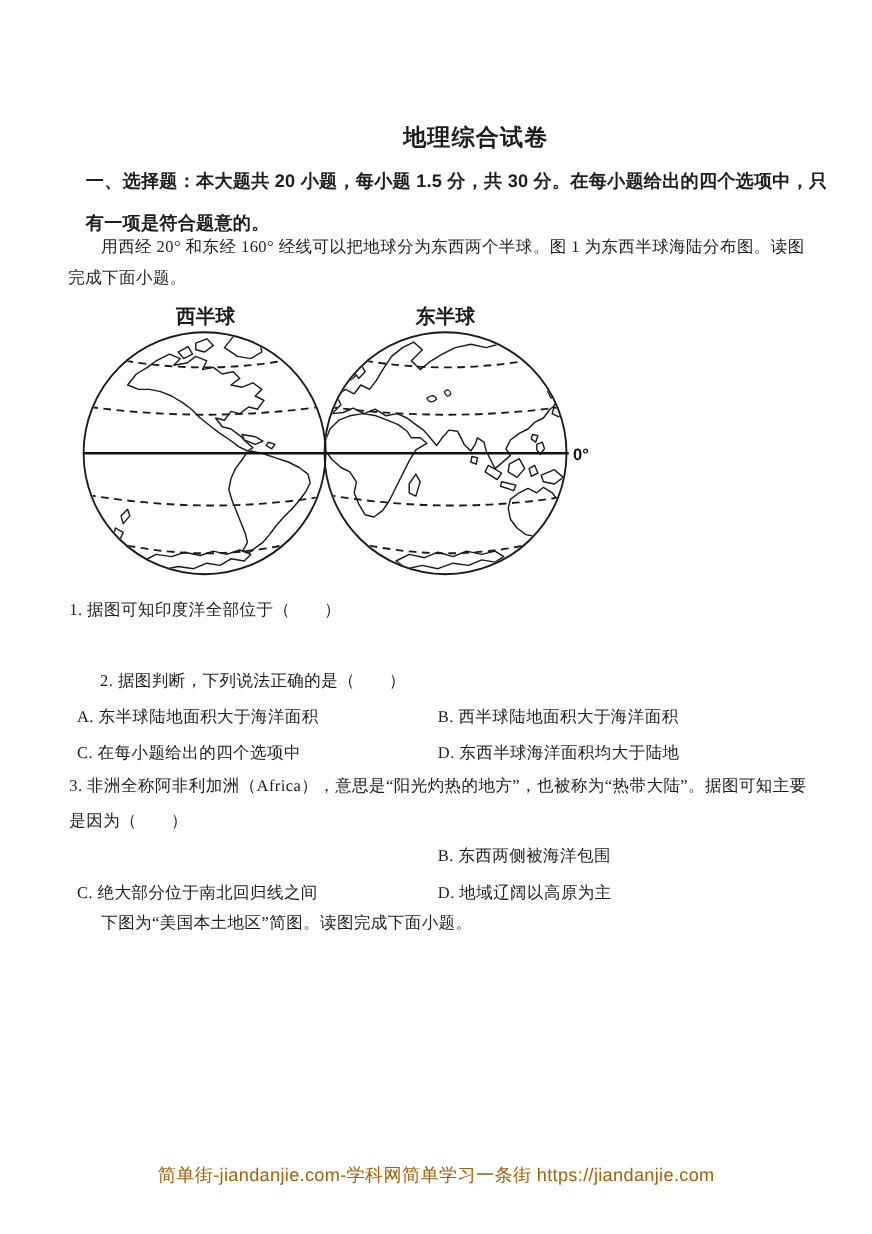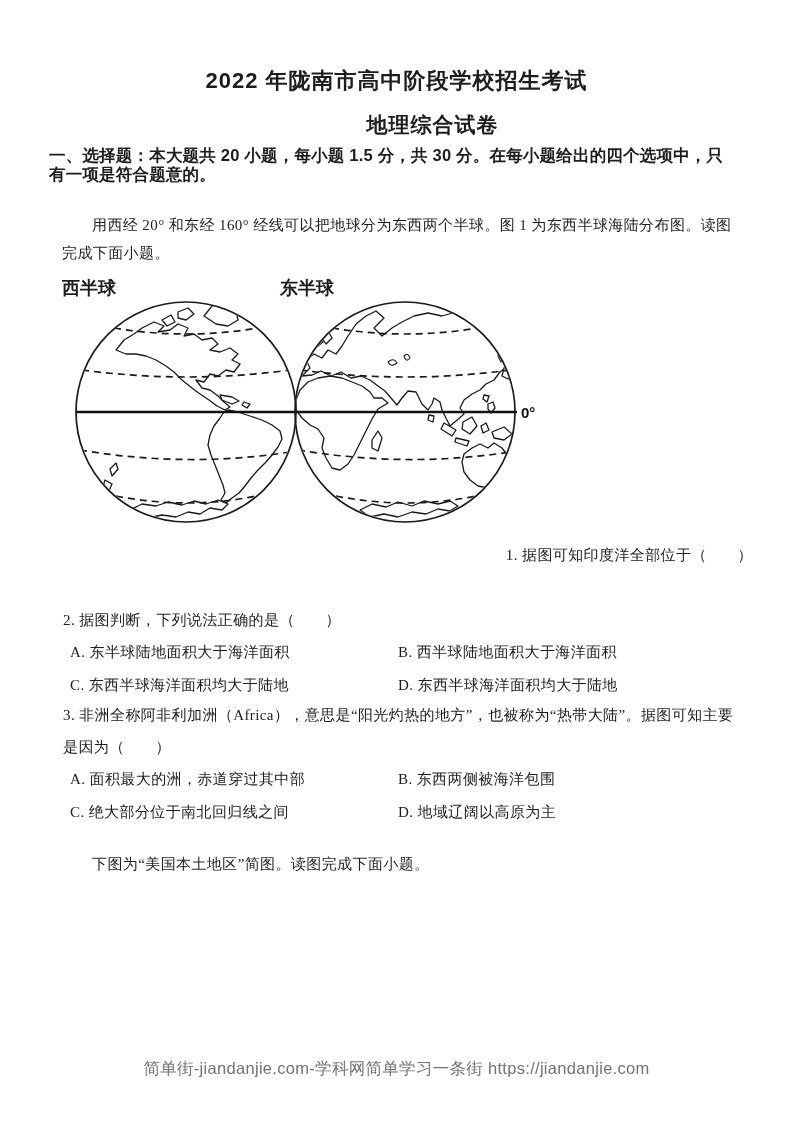--- a/index.html
+++ b/index.html
@@ -19,64 +19,63 @@
     font-family:"Liberation Sans","DejaVu Sans",sans-serif;
     font-weight:bold;font-size:22px;letter-spacing:1px;
   }
   .doc-subtitle{
     left:0;top:111px;width:793px;
     text-align:center;
     font-family:"Liberation Sans","DejaVu Sans",sans-serif;
     font-weight:bold;font-size:21px;letter-spacing:1px;padding-left:36px;
   }
   .section-heading{
-    left:49px;top:146px;width:676px;
+    left:78px;top:146px;width:676px;
     font-family:"Liberation Sans","DejaVu Sans",sans-serif;
-    font-weight:bold;font-size:16.5px;line-height:19px;
+    font-weight:bold;font-size:16.5px;line-height:38px;
     letter-spacing:0.2px;
   }
   .passage{
     left:62px;top:211px;width:676px;
     font-size:15px;line-height:28px;
     text-indent:2em;letter-spacing:0.4px;
   }
   .map-label{
     top:276px;
     font-family:"Liberation Sans","DejaVu Sans",sans-serif;
-    font-weight:bold;font-size:18px;
+    font-weight:bold;font-size:18px;text-align:center;
   }
   .map-label.west{left:62px;width:250px;}
   .map-label.east{left:280px;width:250px;}
   .stem{
     left:63px;width:690px;
     font-size:15px;line-height:32px;letter-spacing:0.4px;
   }
   .opt-row{left:70px;width:683px;height:32px;font-size:15px;line-height:32px;letter-spacing:0.4px;}
   .opt{position:absolute;top:0;white-space:nowrap;}
   .o0{left:0;}  .o1{left:167px;} .o2{left:337px;} .o3{left:500px;}
   .col2 .o1{left:328px;}
   .footer{
     left:0;top:1058px;width:793px;
     text-align:center;
     font-family:"Liberation Sans","DejaVu Sans",sans-serif;
-    font-size:16.5px;color:#737373;letter-spacing:0.3px;
+    font-size:16.5px;color:#a16207;letter-spacing:0.3px;
   }
   svg .land{fill:#ffffff;stroke:#1a1a1a;stroke-width:1.3;stroke-linejoin:round;}
   svg .lake{fill:#ffffff;stroke:#1a1a1a;stroke-width:1.1;stroke-linejoin:round;}
   svg .latline{fill:none;stroke:#1a1a1a;stroke-width:1.7;stroke-dasharray:7 5;}
   svg .globe{fill:none;stroke:#1a1a1a;stroke-width:1.7;}
   svg .equator{stroke:#111;stroke-width:2.3;}
   svg text{font-family:"Liberation Sans","DejaVu Sans",sans-serif;font-weight:bold;font-size:15px;fill:#111;}
 </style>
 </head>
 <body>
 
 <div class="page">
 
-  <div class="abs doc-title">2022 年陇南市高中阶段学校招生考试</div>
   <div class="abs doc-subtitle">地理综合试卷</div>
 
   <div class="abs section-heading">一、选择题：本大题共 20 小题，每小题 1.5 分，共 30 分。在每小题给出的四个选项中，只有一项是符合题意的。</div>
 
   <div class="abs passage">用西经 20° 和东经 160° 经线可以把地球分为东西两个半球。图 1 为东西半球海陆分布图。读图完成下面小题。</div>
 
   <div class="abs map-label west">西半球</div>
   <div class="abs map-label east">东半球</div>
 
   <svg class="abs" style="left:60px;top:298px;" width="500" height="232" viewBox="0 0 500 232">
@@ -139,39 +138,38 @@
       <path class="latline" d="M238 152 Q 347 170 450 154"></path>
       <path class="latline" d="M276 198 Q 347 212 416 198"></path>
     </g>
 
     <line class="equator" x1="16" y1="114" x2="457" y2="114"></line>
     <circle class="globe" cx="126" cy="114" r="110"></circle>
     <circle class="globe" cx="345" cy="114" r="110"></circle>
     <text x="461" y="120">0°</text>
   </svg>
 
-  <div class="abs stem" style="top:539px;text-align:right;">1. 据图可知印度洋全部位于（　　）</div>
+  <div class="abs stem" style="top:539px;">1. 据图可知印度洋全部位于（　　）</div>
 
-  <div class="abs stem" style="top:604px;">2. 据图判断，下列说法正确的是（　　）</div>
+  <div class="abs stem" style="top:604px;margin-left:28px;">2. 据图判断，下列说法正确的是（　　）</div>
   <div class="abs opt-row col2" style="top:636px;text-decoration:underline;">
     <span class="opt o0">A. 东半球陆地面积大于海洋面积</span>
     <span class="opt o1">B. 西半球陆地面积大于海洋面积</span>
   </div>
   <div class="abs opt-row col2" style="top:669px;">
-    <span class="opt o0">C. 东西半球海洋面积均大于陆地</span>
+    <span class="opt o0">C. 在每小题给出的四个选项中</span>
     <span class="opt o1">D. 东西半球海洋面积均大于陆地</span>
   </div>
 
   <div class="abs stem" style="top:699px;width:678px;">3. 非洲全称阿非利加洲（Africa），意思是“阳光灼热的地方”，也被称为“热带大陆”。据图可知主要是因为（　　）</div>
   <div class="abs opt-row col2" style="top:763px;">
-    <span class="opt o0">A. 面积最大的洲，赤道穿过其中部</span>
     <span class="opt o1">B. 东西两侧被海洋包围</span>
   </div>
   <div class="abs opt-row col2" style="top:796px;">
     <span class="opt o0">C. 绝大部分位于南北回归线之间</span>
     <span class="opt o1">D. 地域辽阔以高原为主</span>
   </div>
 
-  <div class="abs passage" style="top:850px;">下图为“美国本土地区”简图。读图完成下面小题。</div>
+  <div class="abs passage" style="top:826px;">下图为“美国本土地区”简图。读图完成下面小题。</div>
 
   <div class="abs footer">简单街-jiandanjie.com-学科网简单学习一条街 https://jiandanjie.com</div>
 
 </div>
 
 </body></html>

